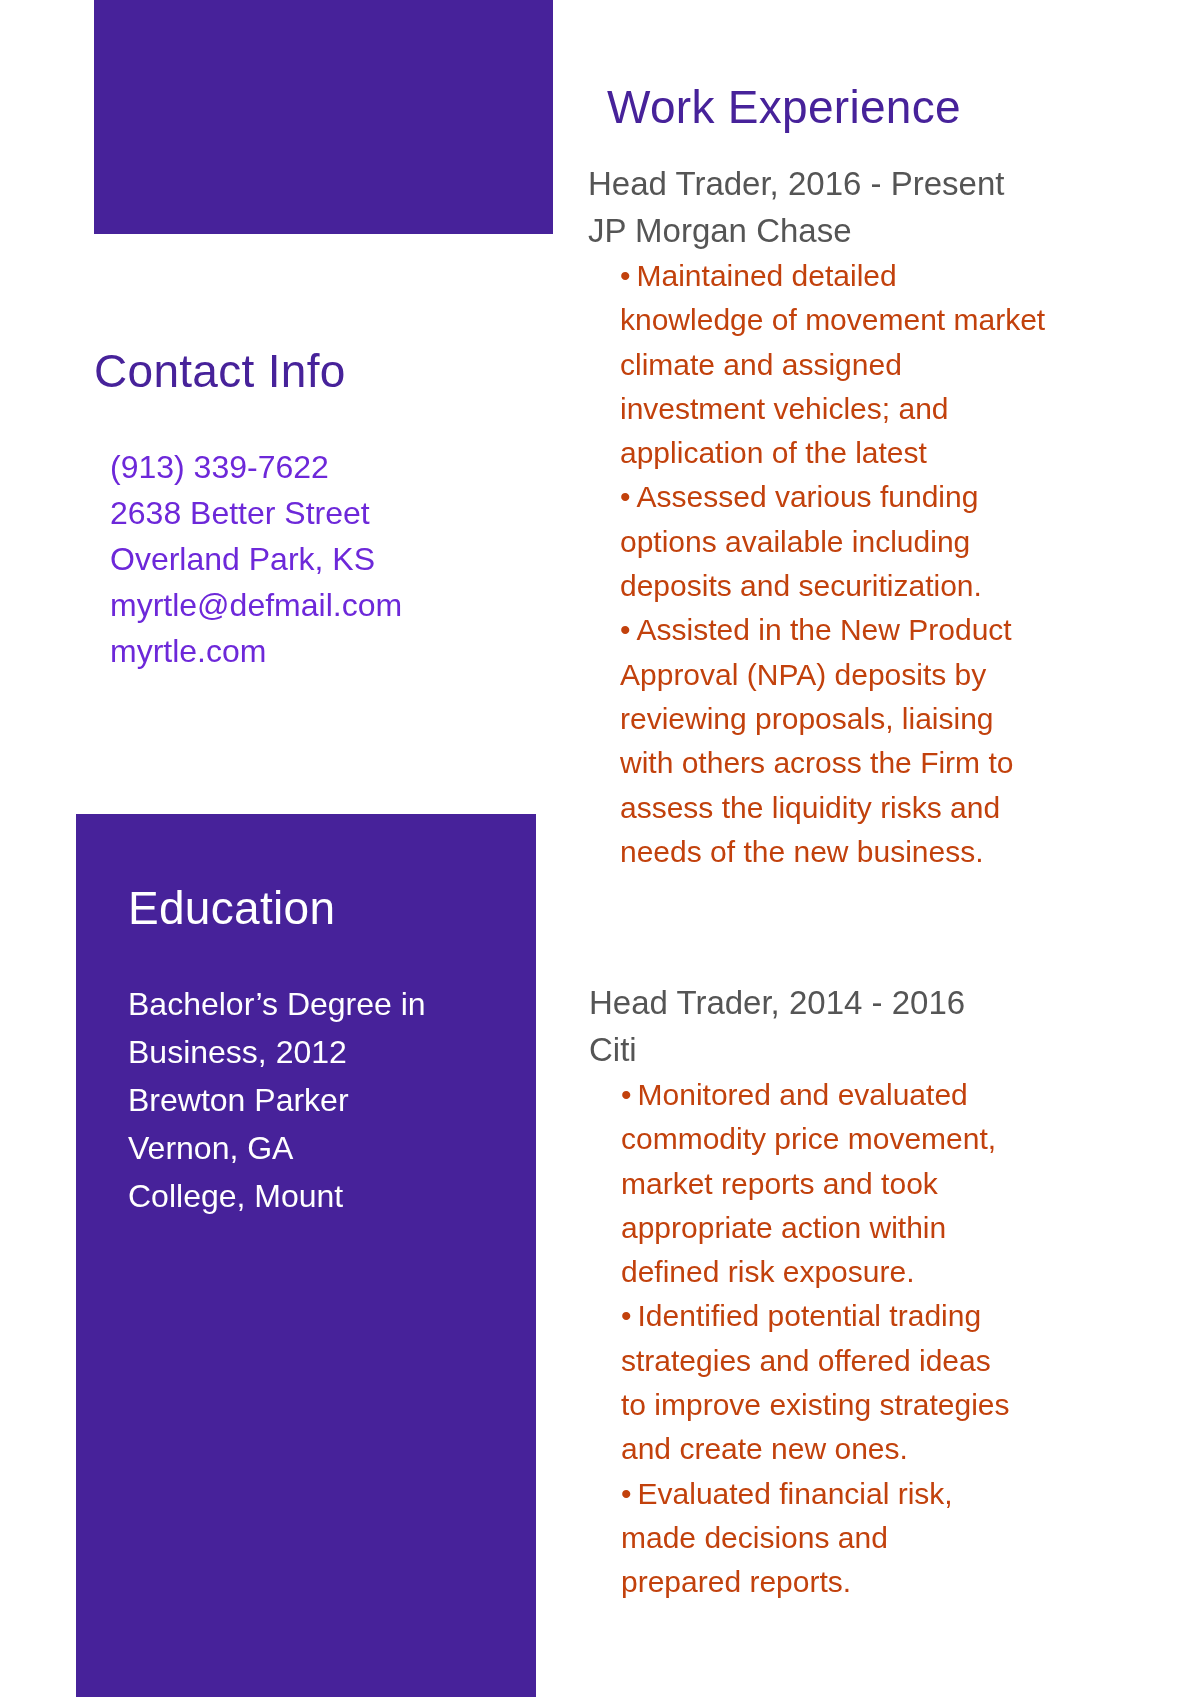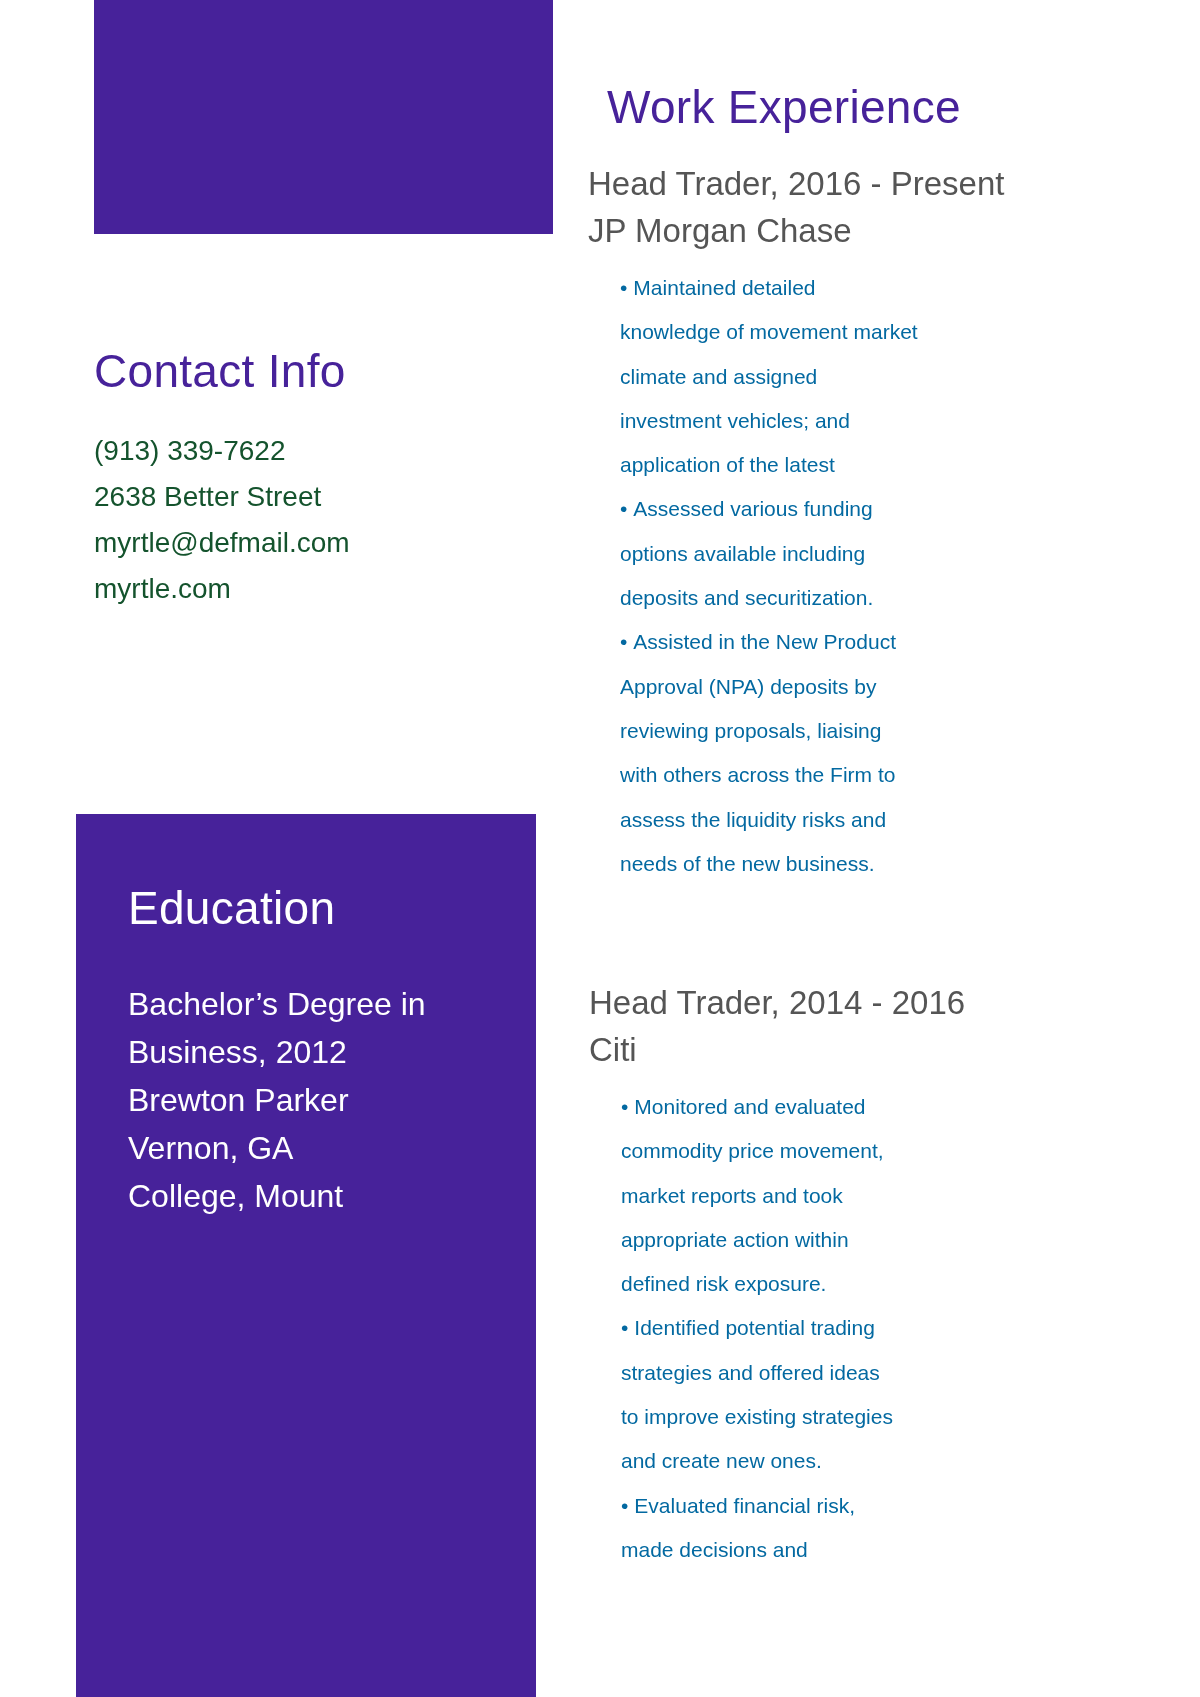--- a/index.html
+++ b/index.html
@@ -42,26 +42,26 @@
     .heading.white { color: #ffffff; }
 
     #work-heading { position: absolute; left: 607px; top: 82px; }
     #contact-heading { position: absolute; left: 94px; top: 346px; }
     #edu-heading { position: absolute; left: 128px; top: 883px; }
 
     .contact-list {
       position: absolute;
       left: 94px;
       top: 428px;
-      margin: 0;
+      margin: 16px;
       padding: 0;
       list-style: none;
-      font-size: 28px;
+      font-size: 32px;
       line-height: 46px;
-      color: #14532d;
+      color: #6d28d9;
     }
     .contact-list li { margin: 0; padding: 0; white-space: nowrap; }
 
     .edu-body {
       position: absolute;
       left: 128px;
       top: 980px;
       width: 400px;
       color: #ffffff;
       font-size: 32px;
@@ -77,25 +77,25 @@
     #job-2 { left: 589px; top: 979px; }
 
     .job-title, .job-company {
       font-size: 33px;
       line-height: 47px;
       color: #555555;
       white-space: nowrap;
     }
     .job-bullets {
       list-style: none;
-      margin: 12px 0 0 32px;
+      margin: 0 0 0 32px;
       padding: 0;
-      font-size: 21px;
+      font-size: 30px;
       line-height: 44.3px;
-      color: #0369a1;
+      color: #c2410c;
       width: 510px;
     }
     .job-bullets li { margin: 0; padding: 0; }
     .job-bullets .line { display: block; white-space: nowrap; }
     .bullet-dot { margin-right: 6px; }
   </style>
 </head>
 <body>
 
 <div class="block-top"></div>
@@ -143,28 +143,30 @@
     </li>
     <li>
       <span class="line"><span class="bullet-dot">•</span><span>Identified potential trading</span></span>
       <span class="line">strategies and offered ideas</span>
       <span class="line">to improve existing strategies</span>
       <span class="line">and create new ones.</span>
     </li>
     <li>
       <span class="line"><span class="bullet-dot">•</span><span>Evaluated financial risk,</span></span>
       <span class="line">made decisions and</span>
+      <span class="line">prepared reports.</span>
     </li>
   </ul>
 </section>
 
 <h2 id="contact-heading" class="heading">Contact Info</h2>
 <ul class="contact-list">
   <li>(913) 339-7622</li>
   <li>2638 Better Street</li>
+  <li>Overland Park, KS</li>
   <li>myrtle@defmail.com</li>
   <li>myrtle.com</li>
 </ul>
 
 <h2 id="edu-heading" class="heading white">Education</h2>
 <div class="edu-body">
   <div>Bachelor’s Degree in</div>
   <div>Business, 2012</div>
   <div>Brewton Parker</div>
   <div>Vernon, GA</div>

